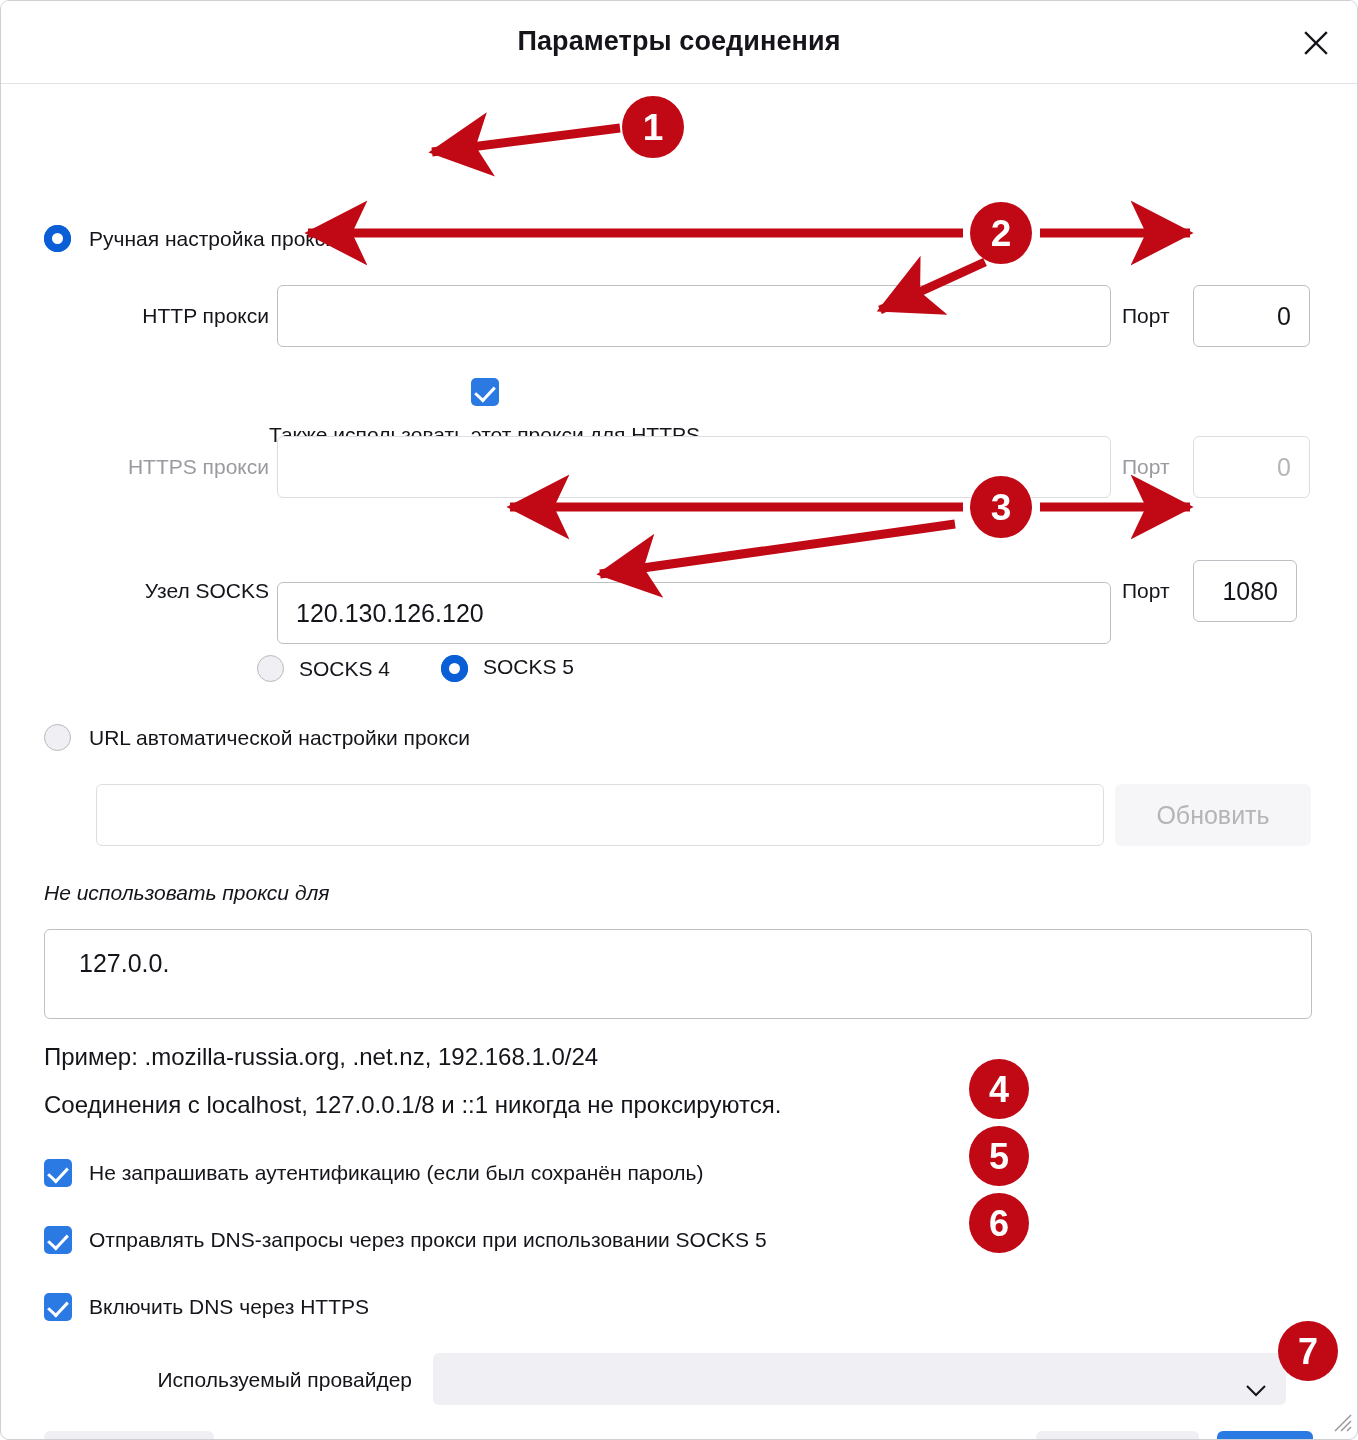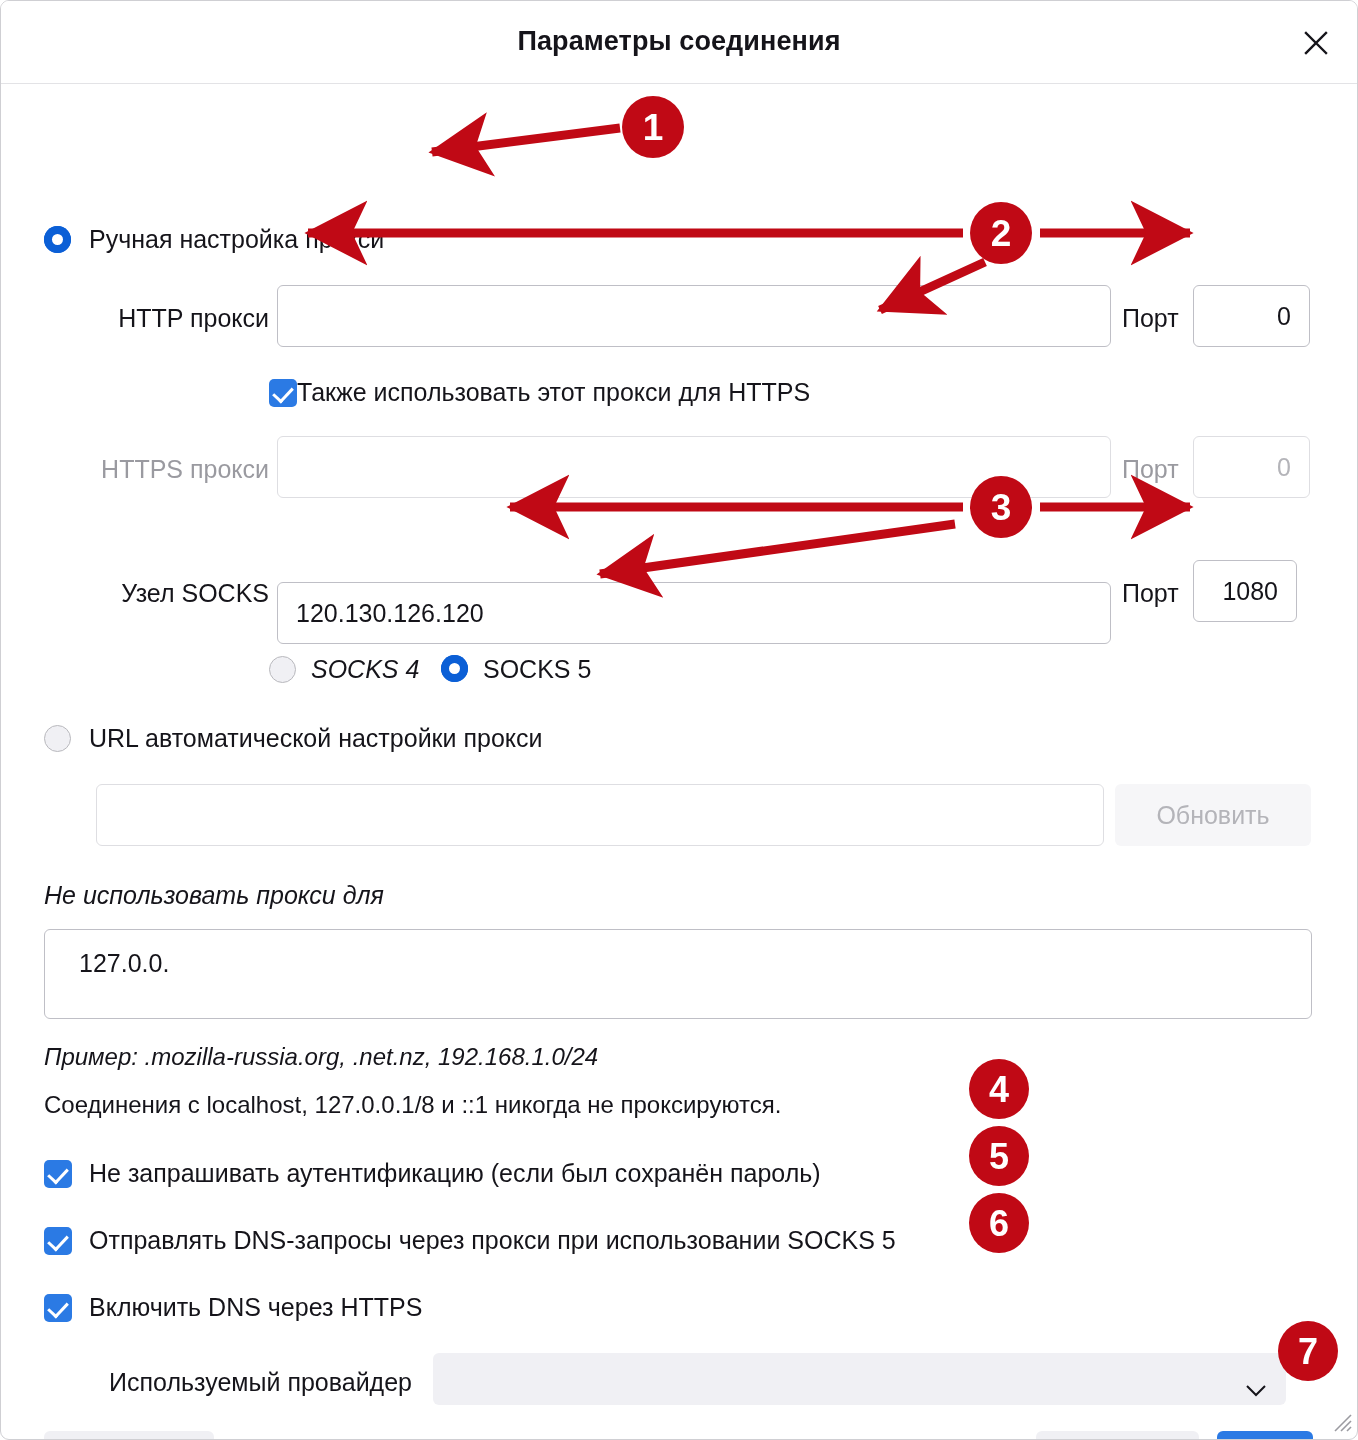--- a/index.html
+++ b/index.html
@@ -119,21 +119,21 @@
     padding: 0 18px;
     font-family: "Liberation Sans", sans-serif;
   }
   .field.disabled {
     border-color: #dedee2;
     color: #b4b4b9;
   }
   .field.right { justify-content: flex-end; }
 
   .label {
-    font-size: 25px;
+    font-size: 21px;
     color: #15141a;
     white-space: nowrap;
   }
   .label.dim { color: #9a9aa0; }
   .label.right { text-align: right; }
 
   .btn {
     background: #f0f0f4;
     border: none;
     border-radius: 6px;
@@ -211,56 +211,56 @@
     <div class="abs" style="left:43px; top:141px; display:flex; align-items:center; gap:18px;">
       <span class="radio on"></span>
       <span class="label">Ручная настройка прокси</span>
     </div>
 
     <div class="abs label right" style="left:60px; top:220px; width:208px;">HTTP прокси</div>
     <div class="abs field" style="left:276px; top:201px; width:834px; height:62px;"></div>
     <div class="abs label" style="left:1121px; top:220px;">Порт</div>
     <div class="abs field right" style="left:1192px; top:201px; width:117px; height:62px;">0</div>
 
-    <div class="abs" style="left:268px; top:294px; display:flex; align-items:center; ">
+    <div class="abs" style="left:268px; top:294px; display:flex; align-items:center; gap:17px;flex-direction:column;">
       <span class="checkbox"></span>
       <span class="label">Также использовать этот прокси для HTTPS</span>
     </div>
 
     <div class="abs label right dim" style="left:60px; top:371px; width:208px;">HTTPS прокси</div>
     <div class="abs field disabled" style="left:276px; top:352px; width:834px; height:62px;"></div>
     <div class="abs label dim" style="left:1121px; top:371px;">Порт</div>
     <div class="abs field disabled right" style="left:1192px; top:352px; width:117px; height:62px;">0</div>
 
     <div class="abs label right" style="left:60px; top:495px; width:208px;">Узел SOCKS</div>
     <div class="abs field" style="left:276px; top:476px; width:834px; height:62px;margin-top:22px;">120.130.126.120</div>
     <div class="abs label" style="left:1121px; top:495px;">Порт</div>
     <div class="abs field right" style="left:1192px; top:476px; width:104px; height:62px;">1080</div>
 
-    <div class="abs" style="left:268px; top:571px; display:flex; align-items:center; gap:15px;font-style:italic;">
+    <div class="abs" style="left:256px; top:571px; display:flex; align-items:center; gap:15px;">
       <span class="radio off"></span>
       <span class="label">SOCKS 4</span>
     </div>
     <div class="abs" style="left:440px; top:571px; display:flex; align-items:flex-start; gap:15px;">
       <span class="radio on"></span>
       <span class="label">SOCKS 5</span>
     </div>
 
     <div class="abs" style="left:43px; top:640px; display:flex; align-items:center; gap:18px;">
       <span class="radio off"></span>
       <span class="label">URL автоматической настройки прокси</span>
     </div>
 
     <div class="abs field disabled" style="left:95px; top:700px; width:1008px; height:62px;"></div>
     <div class="abs btn ghost-disabled" style="left:1114px; top:700px; width:196px; height:62px;">Обновить</div>
 
     <div class="abs label" style="left:43px; top:797px;font-style:italic;">Не использовать прокси для</div>
     <div class="abs textarea" style="left:43px; top:845px; width:1268px; height:90px;">127.0.0.</div>
 
-    <div class="abs helptext" style="left:43px; top:959px;font-style:italic;">Пример: .mozilla-russia.org, .net.nz, 192.168.1.0/24</div>
+    <div class="abs helptext" style="left:43px; top:959px;">Пример: .mozilla-russia.org, .net.nz, 192.168.1.0/24</div>
     <div class="abs helptext" style="left:43px; top:1007px;">Соединения с localhost, 127.0.0.1/8 и ::1 никогда не проксируются.</div>
 
     <div class="abs" style="left:43px; top:1075px; display:flex; align-items:center; gap:17px;">
       <span class="checkbox"></span>
       <span class="label">Не запрашивать аутентификацию (если был сохранён пароль)</span>
     </div>
     <div class="abs" style="left:43px; top:1142px; display:flex; align-items:center; gap:17px;">
       <span class="checkbox"></span>
       <span class="label">Отправлять DNS-запросы через прокси при использовании SOCKS 5</span>
     </div>

